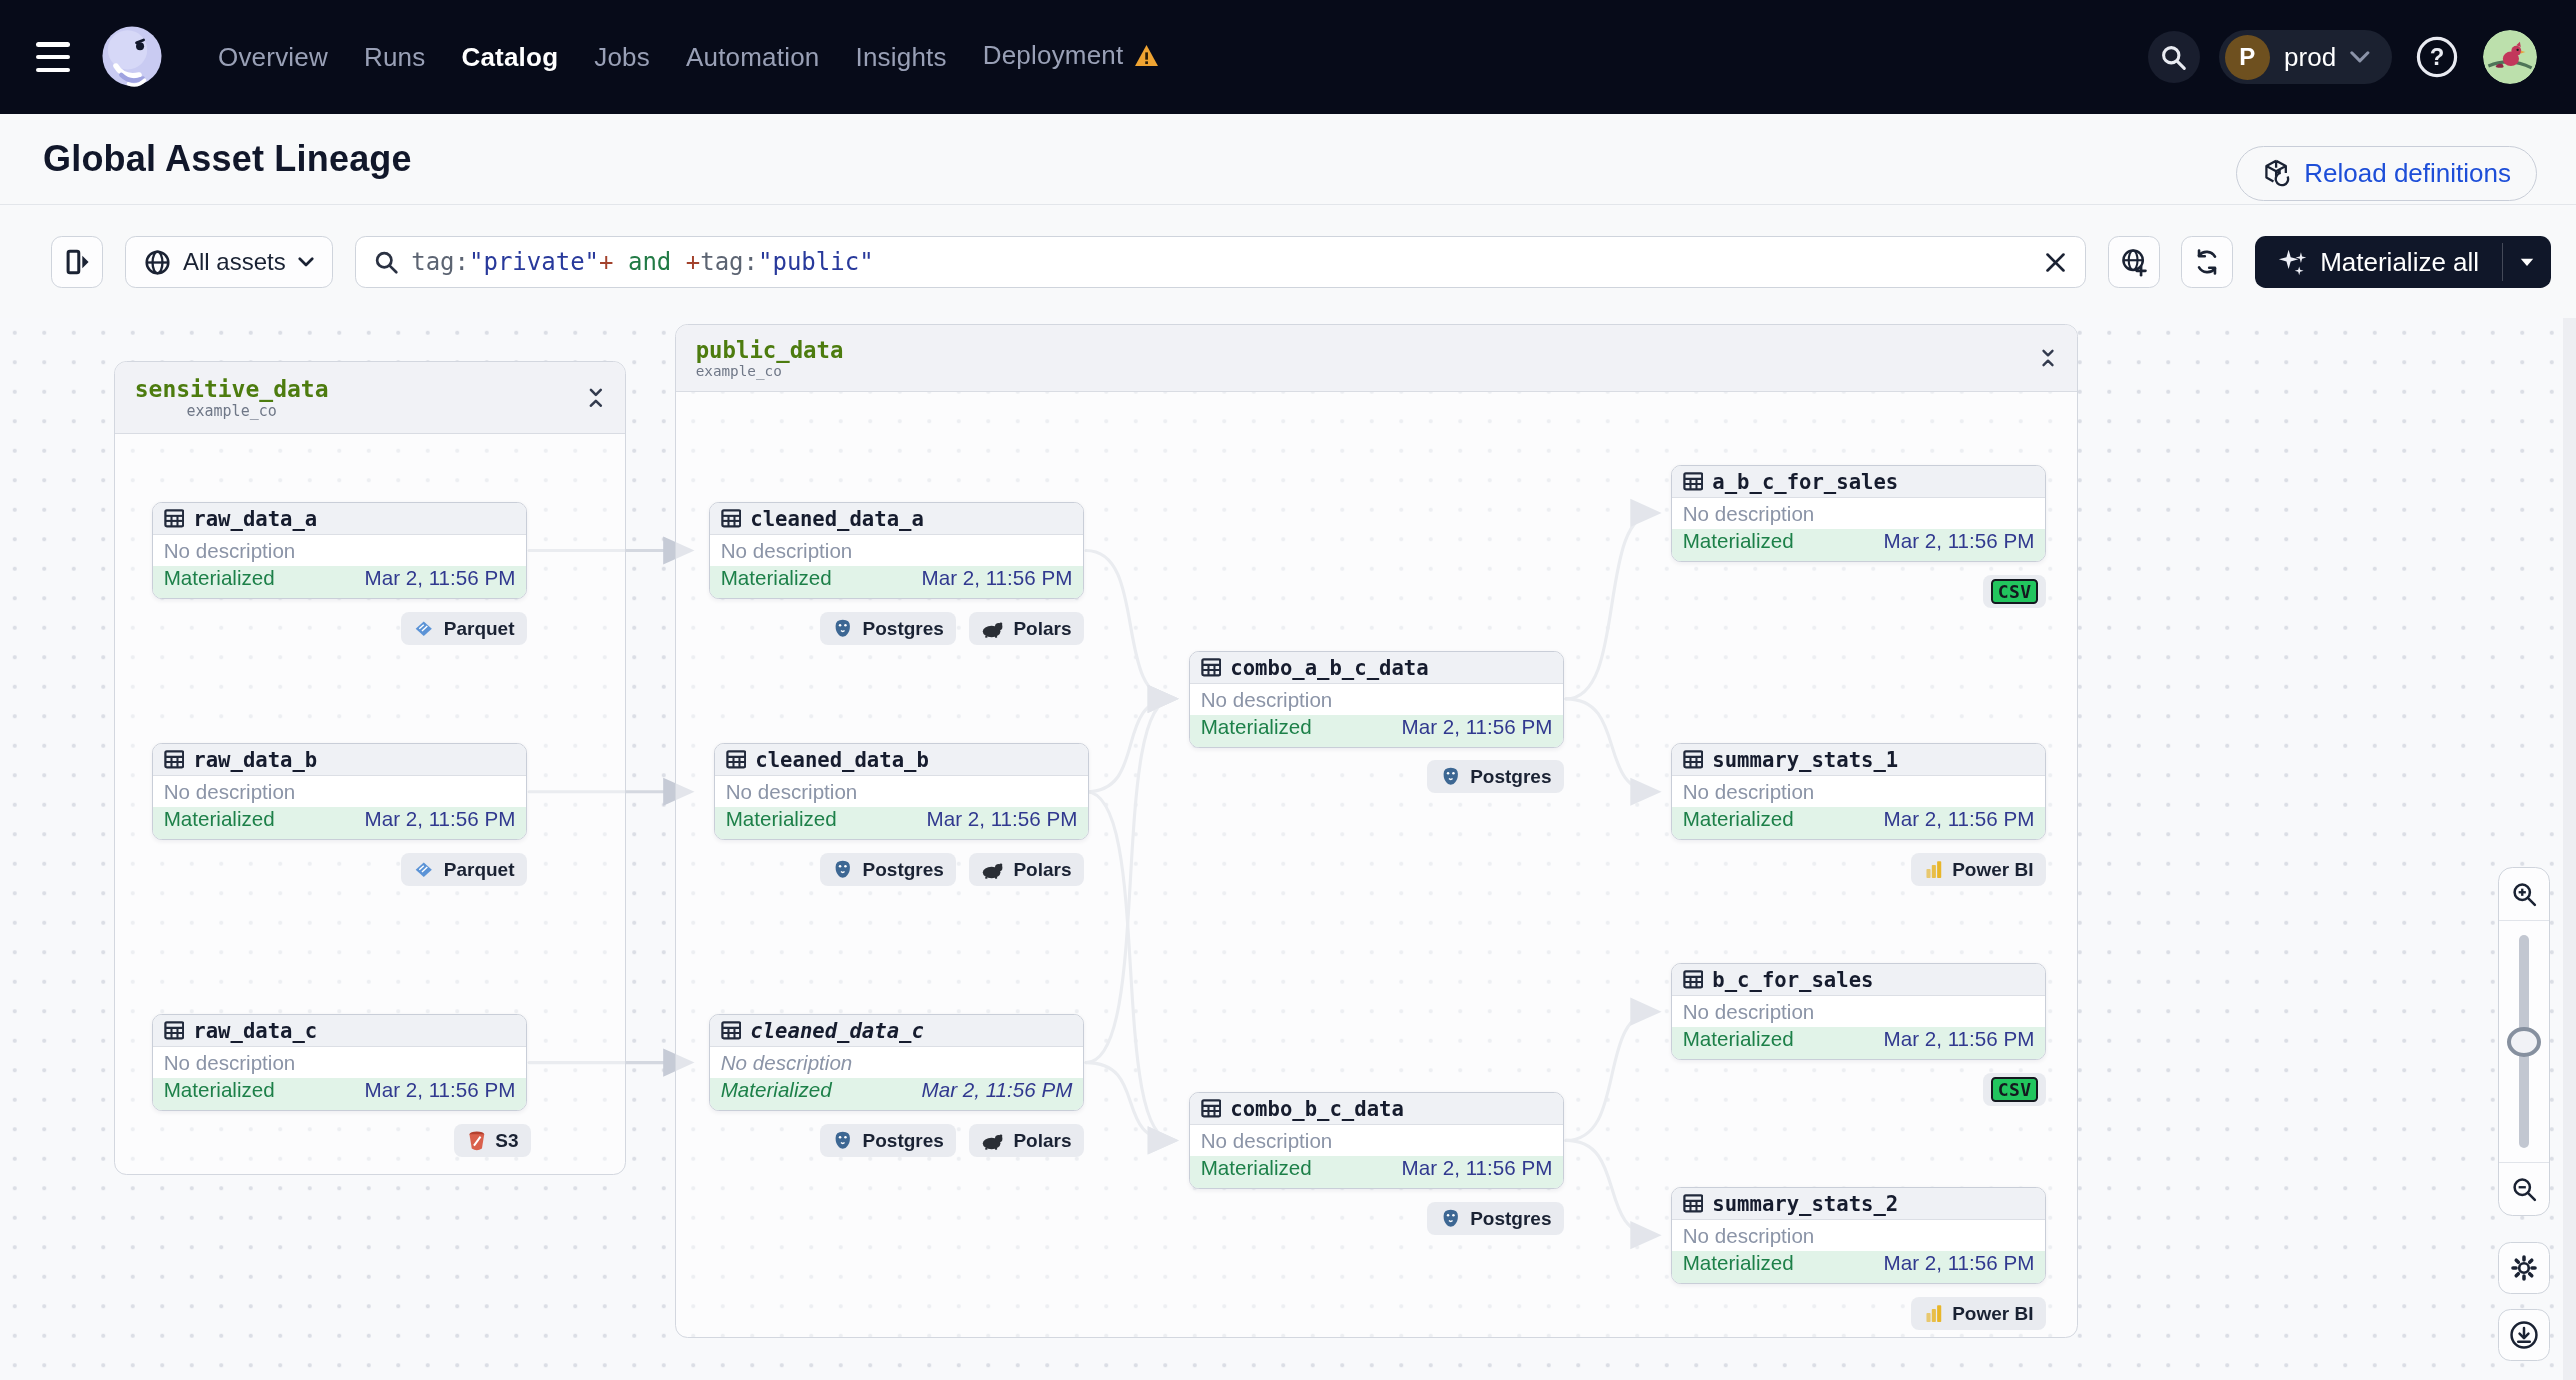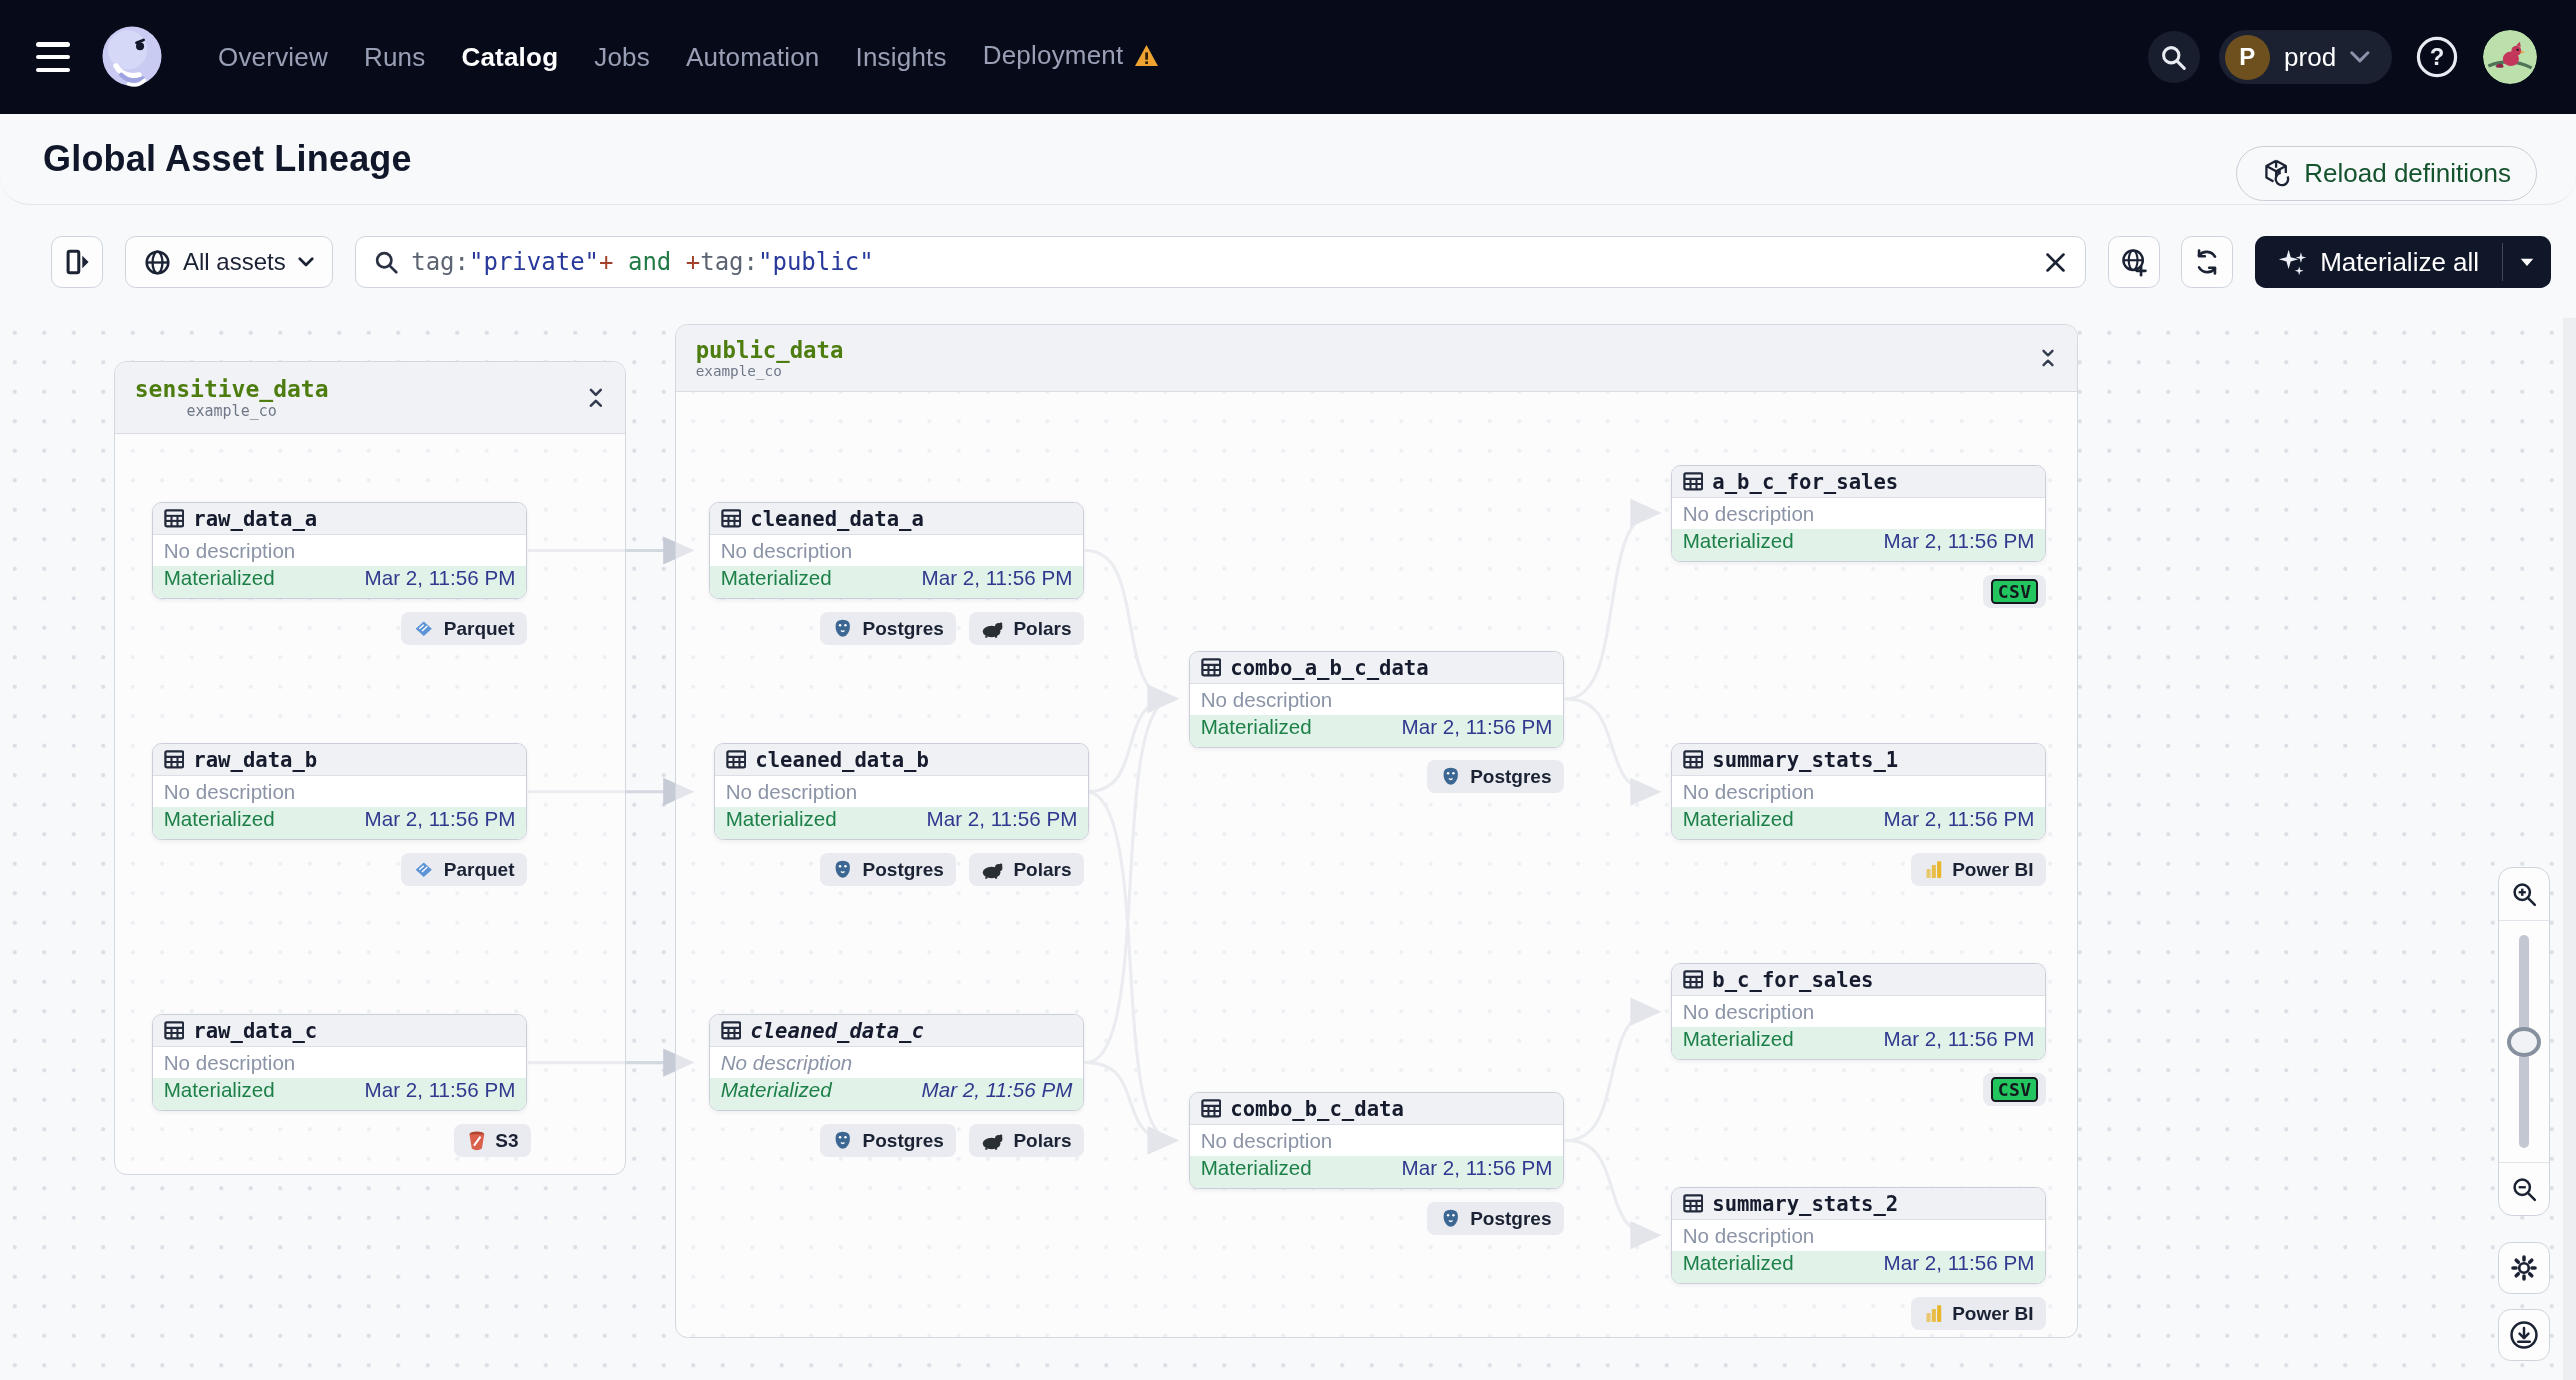--- a/index.html
+++ b/index.html
@@ -20,24 +20,24 @@
   .navright { display:flex; align-items:center; gap:19.7px; }
   .icbtn-dark { width:52px; height:52px; border-radius:50%; background:#191E2E; display:flex; align-items:center; justify-content:center; cursor:pointer;}
   .envpill { height:54px; border-radius:27px; background:#1B2130; display:flex; align-items:center; gap:14.3px; padding:0 21.5px 0 5.4px; cursor:pointer;}
   .envavatar { width:45px; height:45px; border-radius:50%; background:#6E501F; color:#FFF; font-size:24px; font-weight:700;
                display:flex; align-items:center; justify-content:center;}
   .envname { color:#FFFFFF; font-size:26px; }
   .useravatar { width:54px; height:54px; border-radius:50%; overflow:hidden; cursor:pointer;}
 
   
   .pagehead { position:absolute; left:0; top:114px; width:2576px; height:91px; background:#F8F9FA;
-              border-bottom:0.9px solid #E3E6EA; display:flex; align-items:center; justify-content:space-between; padding:0 39px 0 43px;border-radius:29px;}
+              border-bottom:0.9px solid #E3E6EA; display:flex; align-items:center; justify-content:space-between; padding:0 39px 0 43px;}
   .pagetitle { font-size:36px; font-weight:700; color:#11172A; letter-spacing:0.2px;}
   .reloadbtn { height:55px; border:0.9px solid #C9CED8; border-radius:28px; background:transparent;
-               display:flex; align-items:center; gap:12.5px; padding:0 25px; font-size:26px; color:#14532d; cursor:pointer;margin-top:28px;}
+               display:flex; align-items:center; gap:12.5px; padding:0 25px; font-size:26px; color:#1d4ed8; cursor:pointer;margin-top:28px;}
 
   
   .toolbar { position:absolute; left:0; top:206px; width:2576px; height:113px; background:#F8F9FA;
              border-bottom:0.9px solid #E3E6EA; display:flex; align-items:center; gap:21.5px; padding:0 25px 0 51px;}
   .tbtn { height:52px; min-width:52px; border:0.9px solid #CFD4DC; border-radius:10.7px; background:#FDFDFE;
           display:flex; align-items:center; justify-content:center; cursor:pointer;}
   .scopebtn { display:flex; align-items:center; gap:12.5px; padding:0 18px; font-size:24px; color:#1A2233;}
   .searchbox { flex:1; height:52px; border:0.9px solid #CFD4DC; border-radius:10.7px; background:#FFFFFF;
                display:flex; align-items:center; gap:12.5px; padding:0 18px; cursor:text;}
   .searchtokens { flex:1; font-family:"DejaVu Sans Mono",monospace; font-size:24px; white-space:pre;}

